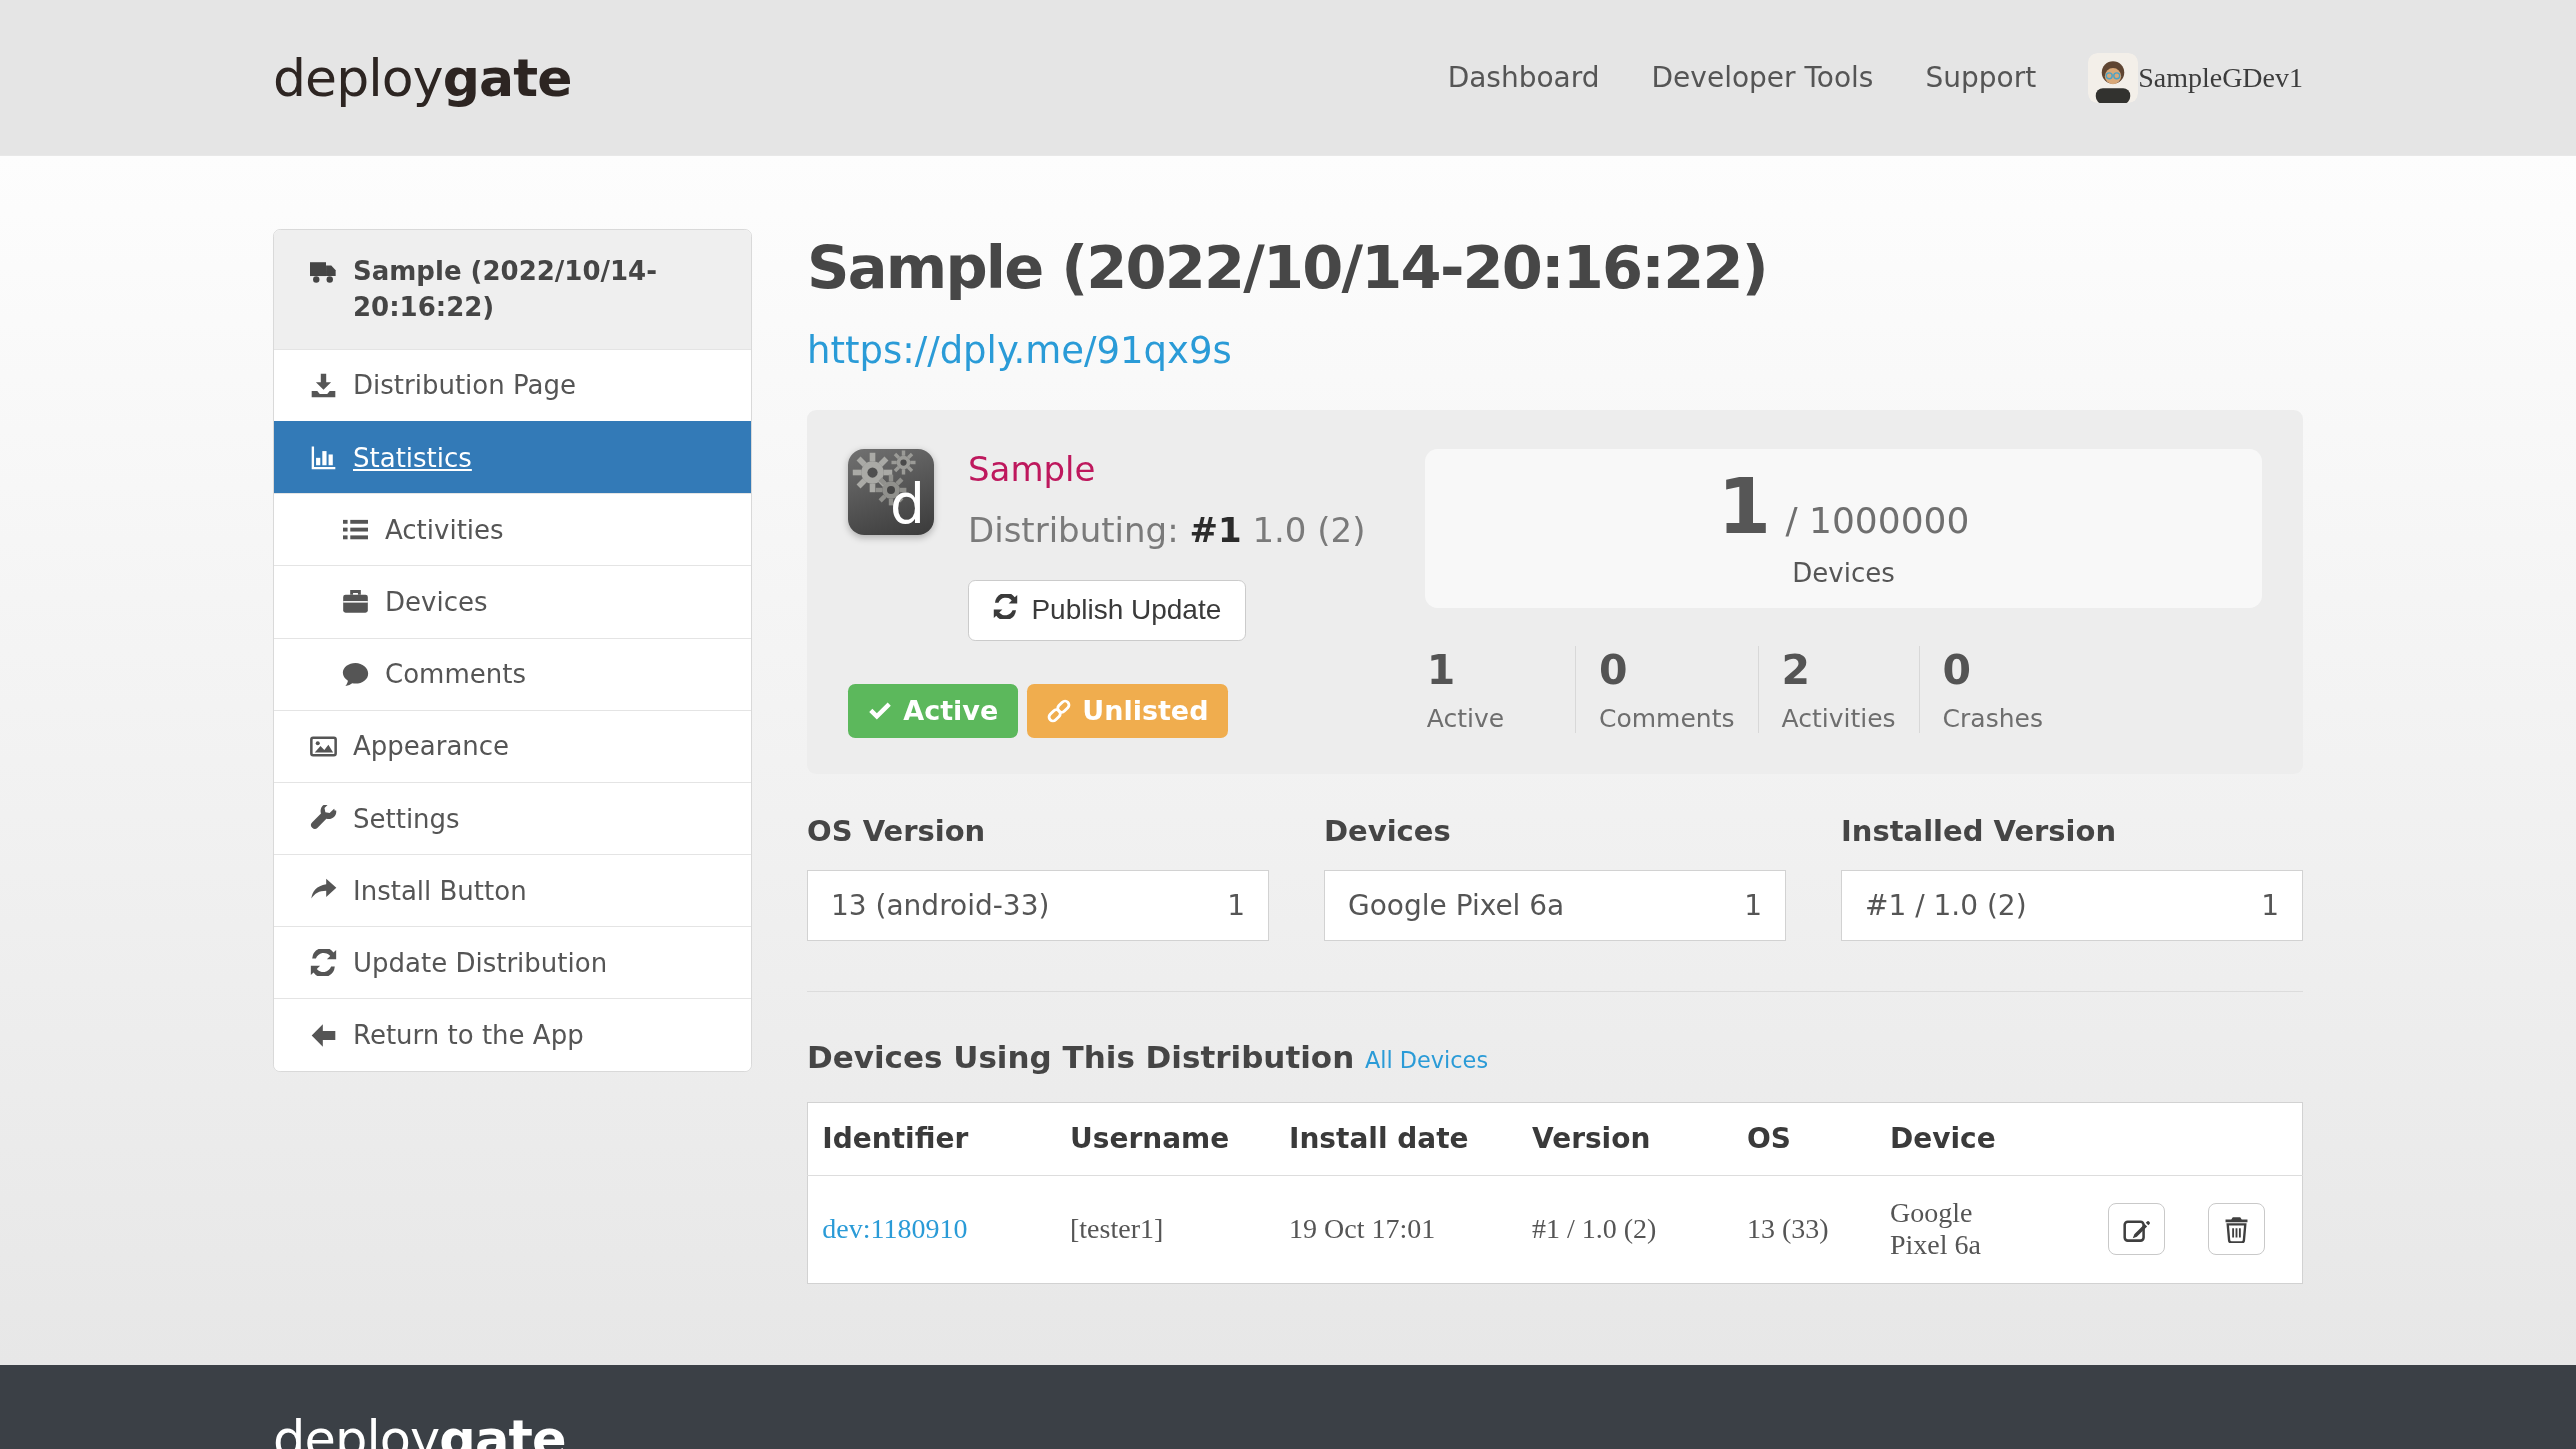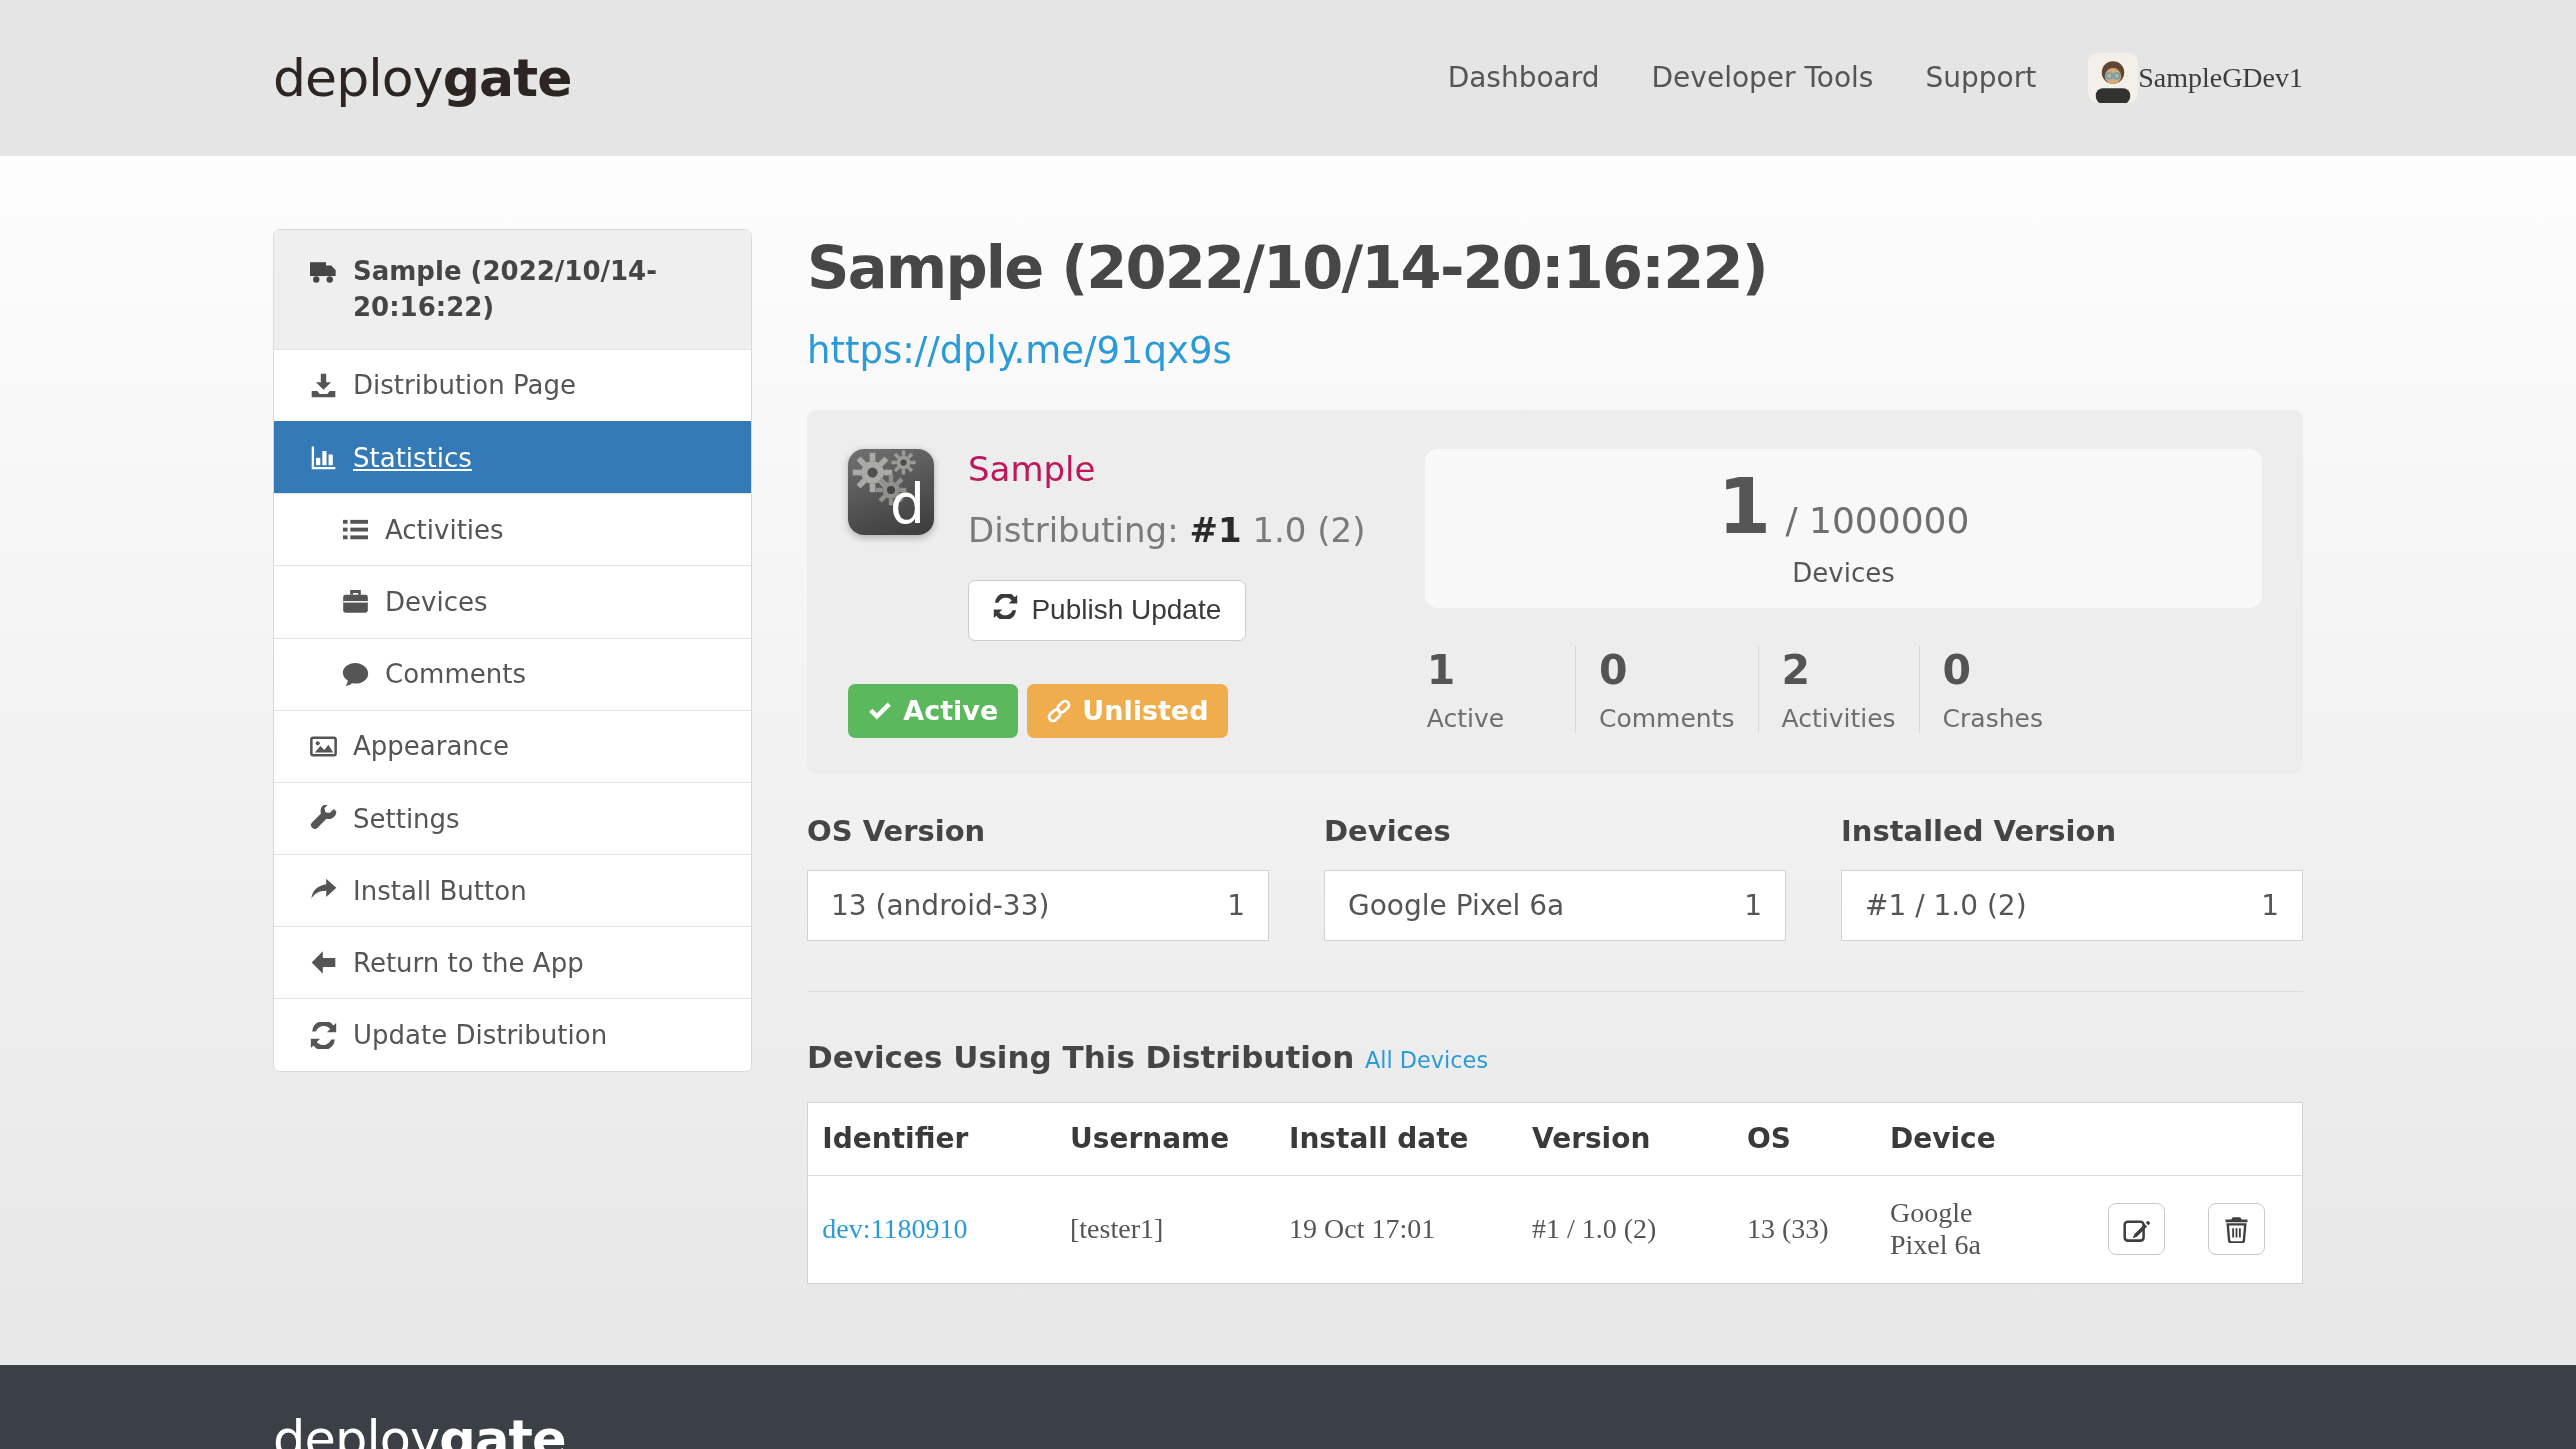--- a/index.html
+++ b/index.html
@@ -211,32 +211,32 @@
         <span class="si-icon">
             <svg viewBox="0 0 16 16" fill="currentColor">
               <path d="M9.6 4.3V1l6 5.4-6 5.4V8.2C5.4 8.2 2.8 9.8.8 12.8c.5-4.4 3.1-7.5 8.8-8.5z"></path>
             </svg>
           </span>
         <span class="si-label">Install Button</span>
       </a>
       <a class="side-item">
         <span class="si-icon">
             <svg viewBox="0 0 16 16" fill="currentColor">
+              <path d="M13.9 2.1A7 7 0 0 0 1.3 5.6h2.2A5 5 0 0 1 12 4.1l-2 2h5.5V.6zM2.1 13.9A7 7 0 0 0 14.7 10.4h-2.2A5 5 0 0 1 4 11.9l2-2H.5v5.5z"></path>
+            </svg>
+          </span>
+        <span class="si-label">Update Distribution</span>
+      </a>
+      <a class="side-item">
+        <span class="si-icon">
+            <svg viewBox="0 0 16 16" fill="currentColor">
               <path d="M7.6 1.4 1 8l6.6 6.6v-4h7.4V5.4H7.6z"></path>
             </svg>
           </span>
         <span class="si-label">Return to the App</span>
-      </a>
-      <a class="side-item">
-        <span class="si-icon">
-            <svg viewBox="0 0 16 16" fill="currentColor">
-              <path d="M13.9 2.1A7 7 0 0 0 1.3 5.6h2.2A5 5 0 0 1 12 4.1l-2 2h5.5V.6zM2.1 13.9A7 7 0 0 0 14.7 10.4h-2.2A5 5 0 0 1 4 11.9l2-2H.5v5.5z"></path>
-            </svg>
-          </span>
-        <span class="si-label">Update Distribution</span>
       </a>
     </aside>
 
     <main class="main">
       <h1 class="pagetitle">Sample (2022/10/14-20:16:22)</h1>
       <a class="dist-url">https://dply.me/91qx9s</a>
 
       <section class="app-card">
         <div class="card-left">
           <div class="app-row">

